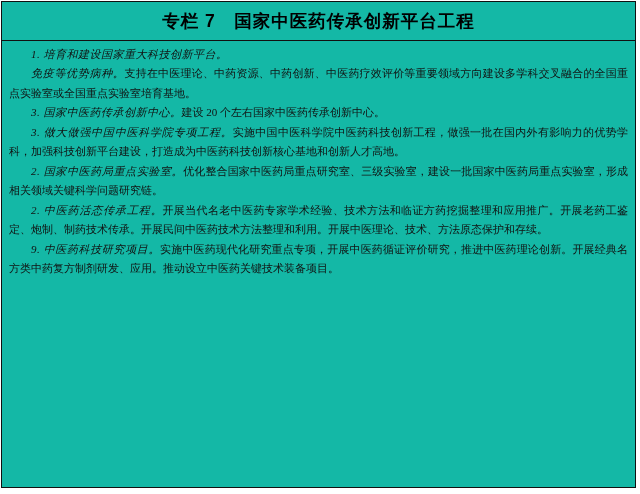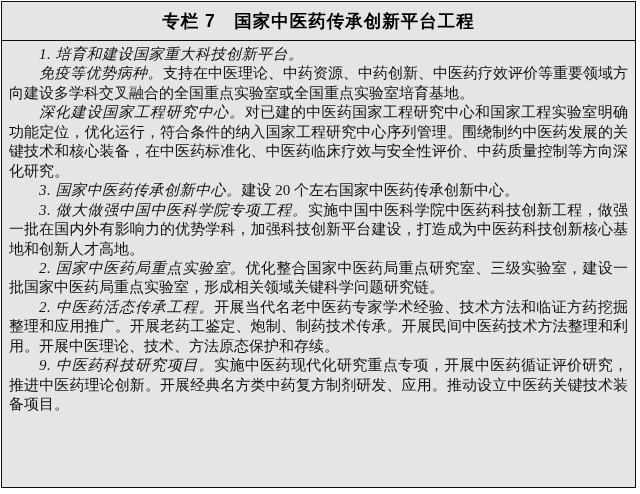--- a/index.html
+++ b/index.html
@@ -14,42 +14,42 @@
     font-family: "Liberation Serif", "DejaVu Serif", serif;
     color: #111111;
   }
   .panel {
     position: absolute;
     top: 1px;
     left: 1px;
     width: 635px;
     height: 487px;
     border: 1.5px solid #111111;
-    background: #e5e5e5;
+    background: #14b8a6;
     box-sizing: border-box;
     display: flex;
     flex-direction: column;
   }
   .panel-title {
     height: 38px;
     flex: 0 0 38px;
     border-bottom: 1px solid #111111;
     display: flex;
     align-items: center;
     justify-content: center;
     font-family: "Liberation Sans", "DejaVu Sans", sans-serif;
     font-weight: bold;
     font-size: 17.5px;
     letter-spacing: 1px;
     color: #000000;
   }
   .panel-body {
     flex: 1;
     padding: 4px 7px 4px 7px;
-    font-size: 15px;
+    font-size: 11px;
     line-height: 19.45px;
     text-align: justify;
     overflow: hidden;
   }
   .panel-body p {
     margin: 0;
     padding: 0;
     text-indent: 2em;
   }
   .lead {
@@ -61,20 +61,19 @@
   }
 </style>
 </head>
 <body>
 
 <div class="panel">
   <div class="panel-title">专栏 7　国家中医药传承创新平台工程</div>
   <div class="panel-body" id="paragraphs">
       <p><span class="lead">1. 培育和建设国家重大科技创新平台。</span></p>
       <p><span class="lead">免疫等优势病种。</span><span class="body-text">支持在中医理论、中药资源、中药创新、中医药疗效评价等重要领域方向建设多学科交叉融合的全国重点实验室或全国重点实验室培育基地。</span></p>
-      <p><span class="lead">深化建设国家工程研究中心。</span><span class="body-text">对已建的中医药国家工程研究中心和国家工程实验室明确功能定位，优化运行，符合条件的纳入国家工程研究中心序列管理。围绕制约中医药发展的关键技术和核心装备，在中医药标准化、中医药临床疗效与安全性评价、中药质量控制等方向深化研究。</span></p>
       <p><span class="lead">3. 国家中医药传承创新中心。</span><span class="body-text">建设 20 个左右国家中医药传承创新中心。</span></p>
       <p><span class="lead">3. 做大做强中国中医科学院专项工程。</span><span class="body-text">实施中国中医科学院中医药科技创新工程，做强一批在国内外有影响力的优势学科，加强科技创新平台建设，打造成为中医药科技创新核心基地和创新人才高地。</span></p>
       <p><span class="lead">2. 国家中医药局重点实验室。</span><span class="body-text">优化整合国家中医药局重点研究室、三级实验室，建设一批国家中医药局重点实验室，形成相关领域关键科学问题研究链。</span></p>
       <p><span class="lead">2. 中医药活态传承工程。</span><span class="body-text">开展当代名老中医药专家学术经验、技术方法和临证方药挖掘整理和应用推广。开展老药工鉴定、炮制、制药技术传承。开展民间中医药技术方法整理和利用。开展中医理论、技术、方法原态保护和存续。</span></p>
       <p><span class="lead">9. 中医药科技研究项目。</span><span class="body-text">实施中医药现代化研究重点专项，开展中医药循证评价研究，推进中医药理论创新。开展经典名方类中药复方制剂研发、应用。推动设立中医药关键技术装备项目。</span></p>
     </div>
 </div>
 
 </body></html>

